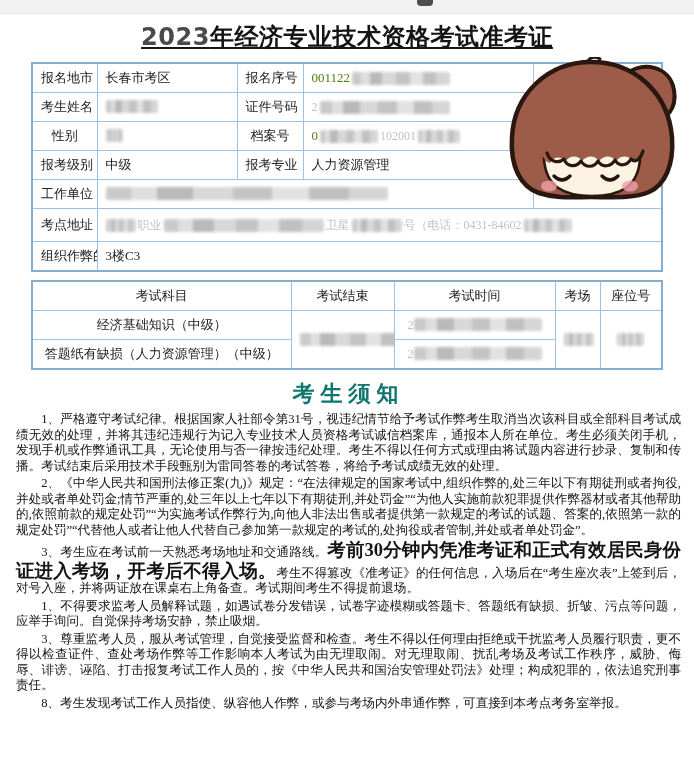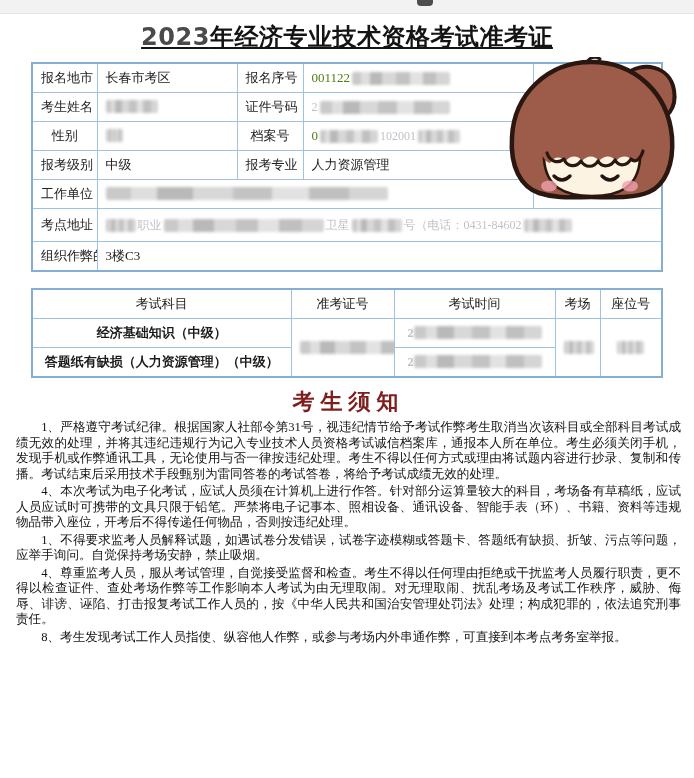--- a/index.html
+++ b/index.html
@@ -14,45 +14,45 @@
 
   .doc-title{
     margin:21px 0 0 0;text-align:center;font-size:24px;font-weight:bold;color:#141414;
     font-family:"Liberation Sans","DejaVu Sans",sans-serif;letter-spacing:.5px;text-decoration:underline;
   }
   .doc-title .year{color:#4a4a4a;font-weight:600;font-family:"DejaVu Sans",sans-serif;}
 
   .content{padding:0 31px;}
   table{border-collapse:collapse;table-layout:fixed;width:630px;background:#fff;}
   .info-table{margin-top:9px;border:2px solid #86add3;}
-  .exam-table{margin-top:16px;border:2px solid #86add3;}
+  .exam-table{margin-top:8px;border:2px solid #86add3;}
   td,th{border:1px solid #9fc2e0;font-size:13px;font-weight:normal;height:26px;padding:1px 8px;overflow:hidden;white-space:nowrap;}
   .lab{text-align:center;color:#222;}
   .val{text-align:left;padding-left:8px;}
   .row-site td{height:30px;}
   .exam-table th{text-align:center;height:26px;}
-  .exam-table td{text-align:center;font-weight:bold;}
+  .exam-table td{text-align:center;}
 
   
   .redact{
     display:inline-block;height:13px;vertical-align:-2px;border-radius:2px;
     background-image:linear-gradient(90deg,#c9c9c9 0 9%,#dedede 9% 18%,#b9b9b9 18% 31%,#d8d8d8 31% 45%,#c3c3c3 45% 59%,#e2e2e2 59% 72%,#c0c0c0 72% 86%,#d5d5d5 86% 100%);
     filter:blur(1.4px);
   }
   .faint{color:#a8adb5;opacity:.75;filter:blur(.6px);font-size:12px;}
   .prefix{color:#4d7c0f;}
   .redline{display:flex;align-items:center;gap:2px;}
 
   
   .avatar{position:absolute;left:504px;top:57px;width:176px;height:144px;z-index:5;pointer-events:none;}
 
   
   .notice{padding:2px 13px 0 16px;}
   .notice h2{
-    text-align:center;font-size:22px;margin:7px 0 3px 0;color:#7f1d1d;
+    text-align:center;font-size:22px;margin:7px 0 3px 0;color:#0f766e;
     font-family:"Liberation Serif","DejaVu Serif",serif;letter-spacing:6px;
   }
   .notice p{
     margin:2px 0;font-size:12.6px;line-height:15.5px;text-indent:2em;
     text-align:justify;color:#141414;
   }
   .notice .big{font-size:18.5px;font-weight:bold;line-height:20px;}
   .notice .ul{text-decoration:underline;}
 </style>
 </head>
@@ -146,21 +146,21 @@
     <colgroup>
         <col style="width:259px">
         <col style="width:103px">
         <col style="width:161px">
         <col style="width:45px">
         <col style="width:62px">
       </colgroup>
     <tbody>
         <tr>
       <th>考试科目</th>
-      <th>准考证号</th>
+      <th>考试结束</th>
       <th>考试时间</th>
       <th>考场</th>
       <th>座位号</th>
     </tr>
     <tr>
       <td>经济基础知识（中级）</td>
       <td rowspan="2"><span class="redact" style="width:112px"></span></td>
       <td><span class="faint">2</span><span class="redact" style="width:128px"></span></td>
       <td rowspan="2"><span class="redact" style="width:30px"></span></td>
       <td rowspan="2"><span class="redact" style="width:27px"></span></td>
@@ -193,18 +193,19 @@
     <path d="M 98,119 q 8,8 16,0" fill="none" stroke="#241310" stroke-width="3.4" stroke-linecap="round"></path>
 
     <ellipse cx="45" cy="129" rx="8" ry="5.5" fill="#f0a0ac" opacity="0.8"></ellipse>
     <ellipse cx="126" cy="129" rx="8" ry="5.5" fill="#f0a0ac" opacity="0.8"></ellipse>
   </svg>
 </div>
 
 <div class="notice">
   <h2>考生须知</h2>
   <p>1、严格遵守考试纪律。根据国家人社部令第31号，视违纪情节给予考试作弊考生取消当次该科目或全部科目考试成绩无效的处理，并将其违纪违规行为记入专业技术人员资格考试诚信档案库，通报本人所在单位。考生必须关闭手机，发现手机或作弊通讯工具，无论使用与否一律按违纪处理。考生不得以任何方式或理由将试题内容进行抄录、复制和传播。考试结束后采用技术手段甄别为雷同答卷的考试答卷，将给予考试成绩无效的处理。</p>
-  <p>4、本次考试为电子化考试，应试人员须在计算机上进行作答。针对部分运算量较大的科目，考场备有草稿纸，应试人员应试时可携带的文具只限于铅笔。严禁将电子记事本、照相设备、通讯设备、智能手表（环）、书籍、资料等违规物品带入座位，开考后不得传递任何物品，否则按违纪处理。</p>
+  <p>2、《中华人民共和国刑法修正案(九)》规定：“在法律规定的国家考试中,组织作弊的,处三年以下有期徒刑或者拘役,并处或者单处罚金;情节严重的,处三年以上七年以下有期徒刑,并处罚金”“为他人实施前款犯罪提供作弊器材或者其他帮助的,依照前款的规定处罚”“为实施考试作弊行为,向他人非法出售或者提供第一款规定的考试的试题、答案的,依照第一款的规定处罚”“代替他人或者让他人代替自己参加第一款规定的考试的,处拘役或者管制,并处或者单处罚金”。</p>
+  <p><span>3、考生应在考试前一天熟悉考场地址和交通路线。</span><span class="big">考前30分钟内凭准考证和正式有效居民身份证进入考场，开考后不得入场。</span><span>考生不得篡改《准考证》的任何信息，入场后在“考生座次表”上签到后，对号入座，并将两证放在课桌右上角备查。考试期间考生不得提前退场。</span></p>
   <p>1、不得要求监考人员解释试题，如遇试卷分发错误，试卷字迹模糊或答题卡、答题纸有缺损、折皱、污点等问题，应举手询问。自觉保持考场安静，禁止吸烟。</p>
-  <p>4、尊重监考人员，服从考试管理，自觉接受监督和检查。考生不得以任何理由拒绝或干扰监考人员履行职责，更不得以检查证件、查处考场作弊等工作影响本人考试为由无理取闹。对无理取闹、扰乱考场及考试工作秩序，威胁、侮辱、诽谤、诬陷、打击报复考试工作人员的，按《中华人民共和国治安管理处罚法》处理；构成犯罪的，依法追究刑事责任。</p>
+  <p>3、尊重监考人员，服从考试管理，自觉接受监督和检查。考生不得以任何理由拒绝或干扰监考人员履行职责，更不得以检查证件、查处考场作弊等工作影响本人考试为由无理取闹。对无理取闹、扰乱考场及考试工作秩序，威胁、侮辱、诽谤、诬陷、打击报复考试工作人员的，按《中华人民共和国治安管理处罚法》处理；构成犯罪的，依法追究刑事责任。</p>
   <p>8、考生发现考试工作人员指使、纵容他人作弊，或参与考场内外串通作弊，可直接到本考点考务室举报。</p>
 
 </div>
 
 </body></html>

